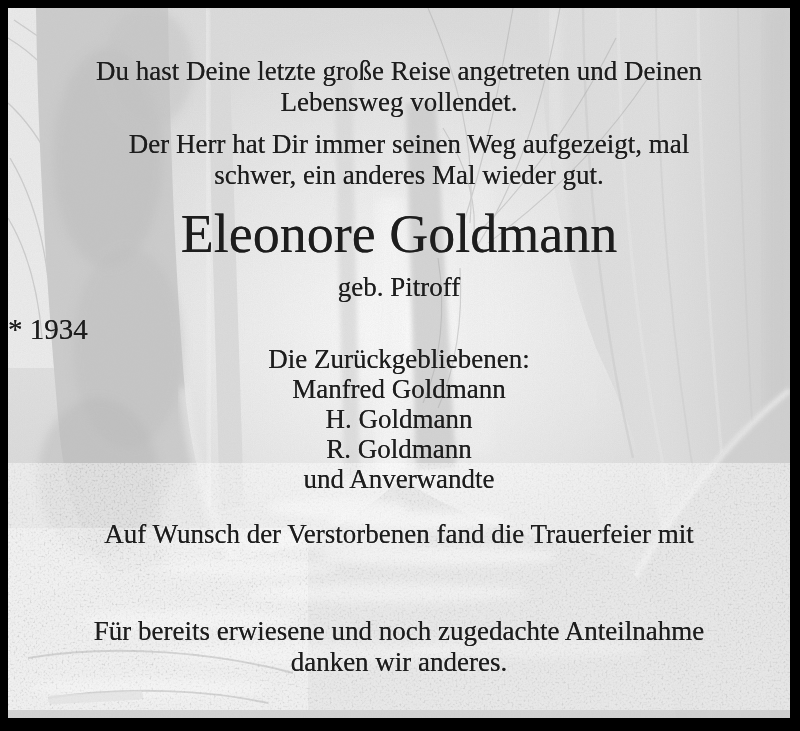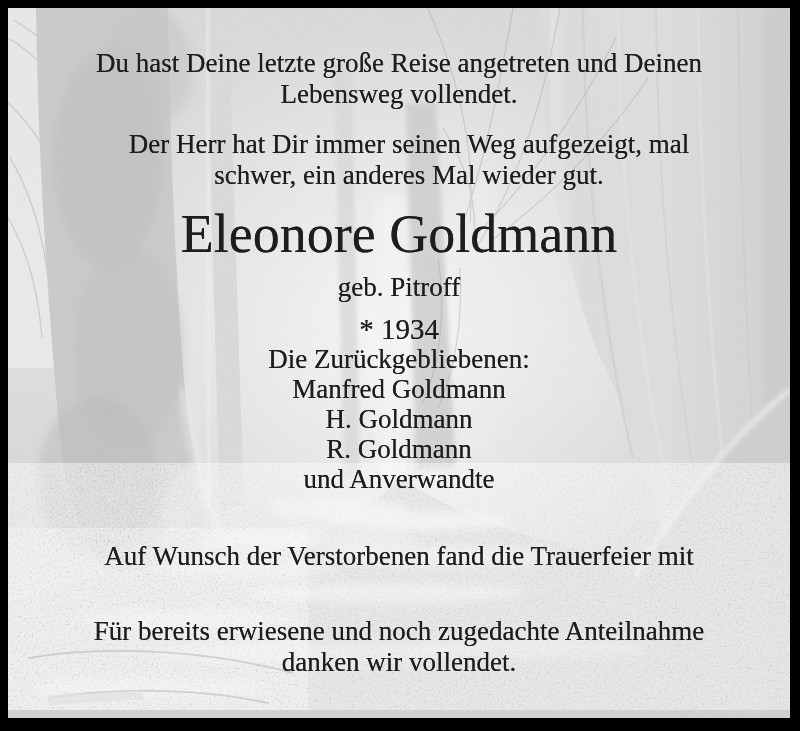--- a/index.html
+++ b/index.html
@@ -15,28 +15,28 @@
     width: 782px; height: 710px; display: block;
   }
   .content {
     position: absolute; left: 8px; top: 8px;
     width: 782px; height: 710px;
     color: #1d1d1d;
     text-shadow: 0 0 0.6px rgba(40,40,40,0.85);
   }
   .block { position: absolute; left: 0; right: 0; text-align: center; margin: 0; }
   .line { display: block; }
-  .blessing1 { top: 40px;  font-size: 27px; line-height: 31px; }
+  .blessing1 { top: 48px;  font-size: 27px; line-height: 31px; }
   .blessing2 { top: 121px; font-size: 27px; line-height: 31px; margin-left: 20px; }
   .name      { top: 197px; font-size: 54px; line-height: 58px; font-weight: 400; }
   .maiden    { top: 264px; font-size: 27px; line-height: 30px; }
   .dates     { top: 305px; font-size: 29px; line-height: 32px;
-               display: flex; justify-content: center; }
+               display: flex; justify-content: space-between; }
   .survivors { top: 336px; font-size: 27px; line-height: 30px; }
-  .closing1  { top: 533px; font-size: 27px; line-height: 31px; }
+  .closing1  { top: 511px; font-size: 27px; line-height: 31px; }
   .closing2  { top: 608px; font-size: 27px; line-height: 31px; }
 </style>
 </head>
 <body>
 
 <div class="stage">
 
   <svg class="photo" viewBox="0 0 782 710" preserveAspectRatio="none" aria-hidden="true">
     <defs>
       <linearGradient id="baseG" x1="0" y1="0" x2="0" y2="1">
@@ -189,17 +189,17 @@
       <span class="line">R. Goldmann</span>
       <span class="line">und Anverwandte</span>
     </p>
 
     <p class="block closing1">
       <span class="line">Auf Wunsch der Verstorbenen fand die Trauerfeier mit</span>
     </p>
 
     <p class="block closing2">
       <span class="line">Für bereits erwiesene und noch zugedachte Anteilnahme</span>
-      <span class="line">danken wir vollendet.</span>
+      <span class="line">danken wir anderes.</span>
     </p>
 
   </div>
 </div>
 
 </body></html>

